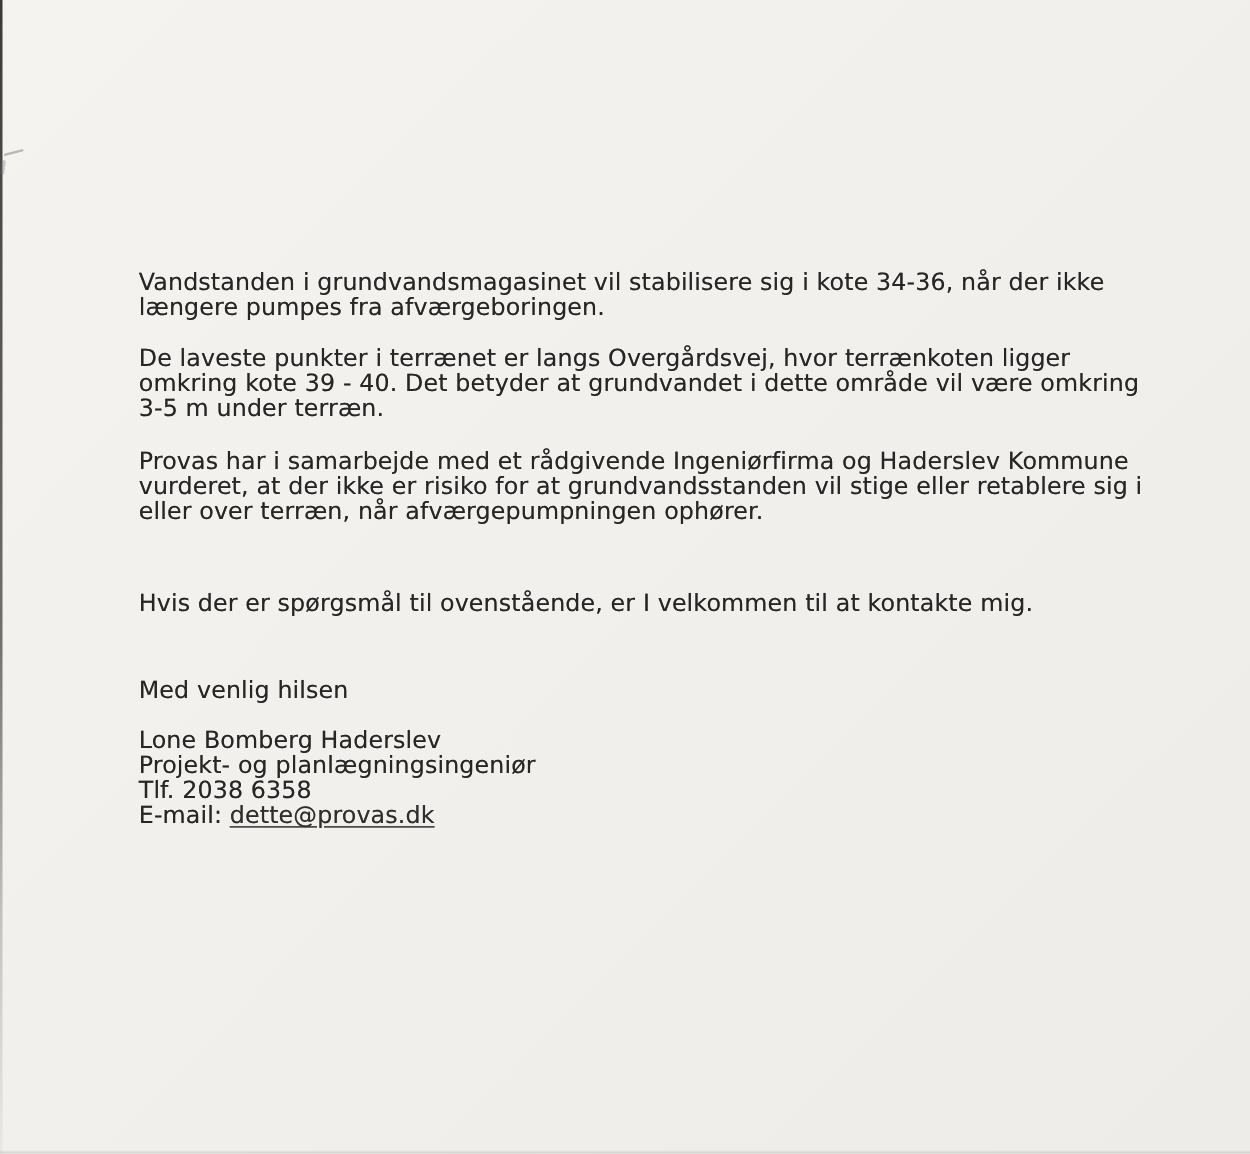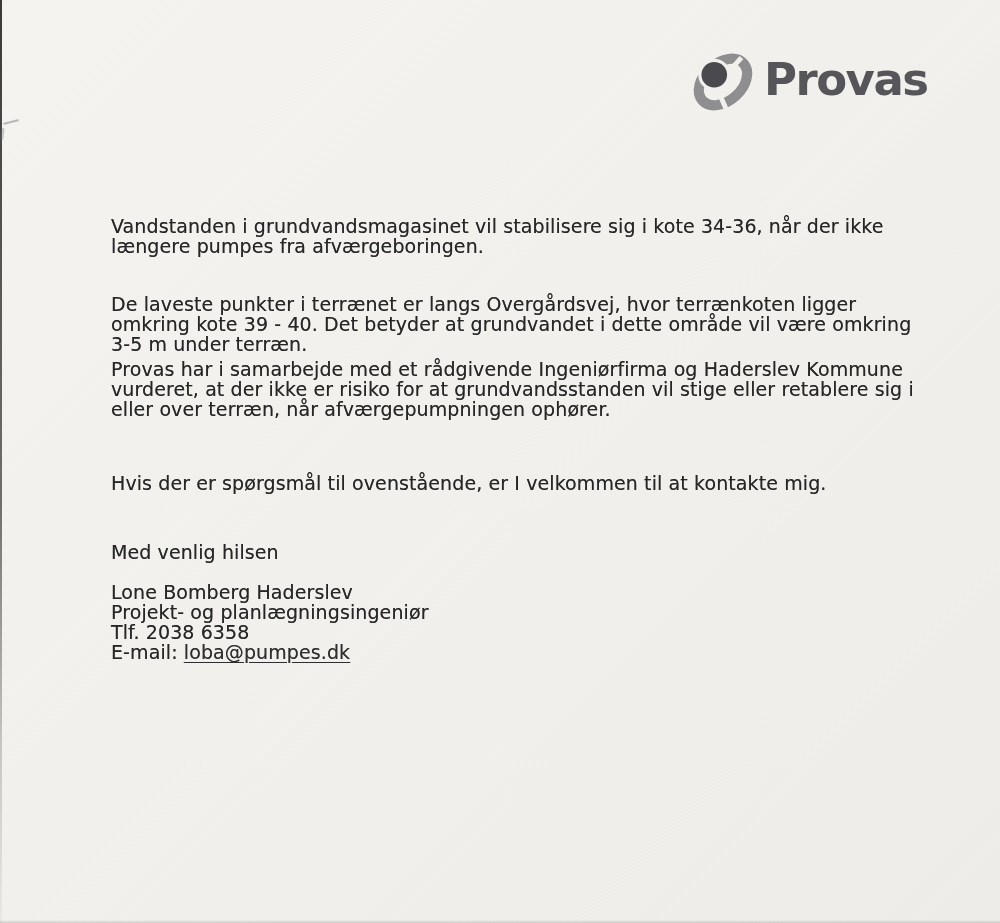--- a/index.html
+++ b/index.html
@@ -72,21 +72,21 @@
     left: 95px;
     color: #262626;
     font-size: 19px;
     line-height: 20px;
     letter-spacing: 0.1px;
     white-space: pre-line;
     text-shadow: 0 0 0.5px rgba(40,40,40,0.55);
     margin: 16px;
   }
   .p1 { top: 200px; }
-  .p2 { top: 278px; }
+  .p2 { top: 261px; }
   .p3 { top: 343px; }
   .p4 { top: 457px; }
   .closing { top: 526px; }
   .sig-name  { top: 566px; }
   .sig-title { top: 586px; }
   .sig-phone { top: 606px; }
   .sig-email { top: 626px; }
   .email-link {
     text-decoration: underline;
     text-underline-offset: 3px;
@@ -96,46 +96,34 @@
 </head>
 <body>
 
 <div class="paper">
 
   <div class="left-edge"></div>
   <div class="bottom-edge"></div>
   <div class="smudge-a"></div>
   <div class="smudge-b"></div>
 
-  <header class="logo">
-    <svg width="70" height="68" viewBox="0 0 70 70">
-      <g transform="rotate(-42 35 35)">
-        <ellipse cx="35" cy="35" rx="28.5" ry="19.5" fill="none" stroke="#8e8e90" stroke-width="10.5"></ellipse>
-      </g>
-      <line x1="42" y1="23" x2="54" y2="10" stroke="#f1f0ec" stroke-width="5"></line>
-      <line x1="33" y1="51" x2="40" y2="67" stroke="#f1f0ec" stroke-width="5"></line>
-      <circle cx="26" cy="27.5" r="16.5" fill="#f1f0ec"></circle>
-      <circle cx="26" cy="27.5" r="13.2" fill="#4a4a4e"></circle>
-    </svg>
-    <span class="logo-text">Provas</span>
-  </header>
 
   <main>
     <p class="txt p1">Vandstanden i grundvandsmagasinet vil stabilisere sig i kote 34-36, når der ikke
 længere pumpes fra afværgeboringen.</p>
     <p class="txt p2">De laveste punkter i terrænet er langs Overgårdsvej, hvor terrænkoten ligger
 omkring kote 39 - 40. Det betyder at grundvandet i dette område vil være omkring
 3-5 m under terræn.</p>
     <p class="txt p3">Provas har i samarbejde med et rådgivende Ingeniørfirma og Haderslev Kommune
 vurderet, at der ikke er risiko for at grundvandsstanden vil stige eller retablere sig i
 eller over terræn, når afværgepumpningen ophører.</p>
     <p class="txt p4">Hvis der er spørgsmål til ovenstående, er I velkommen til at kontakte mig.</p>
   </main>
 
   <footer>
     <p class="txt closing">Med venlig hilsen</p>
     <p class="txt sig-name">Lone Bomberg Haderslev</p>
     <p class="txt sig-title">Projekt- og planlægningsingeniør</p>
     <p class="txt sig-phone">Tlf. 2038 6358</p>
-    <p class="txt sig-email"><span>E-mail: </span><span class="email-link">loba@pumpes.dk</span></p>
+    <p class="txt sig-email"><span>E-mail: </span><span class="email-link">dette@provas.dk</span></p>
   </footer>
 
 </div>
 
 </body></html>

